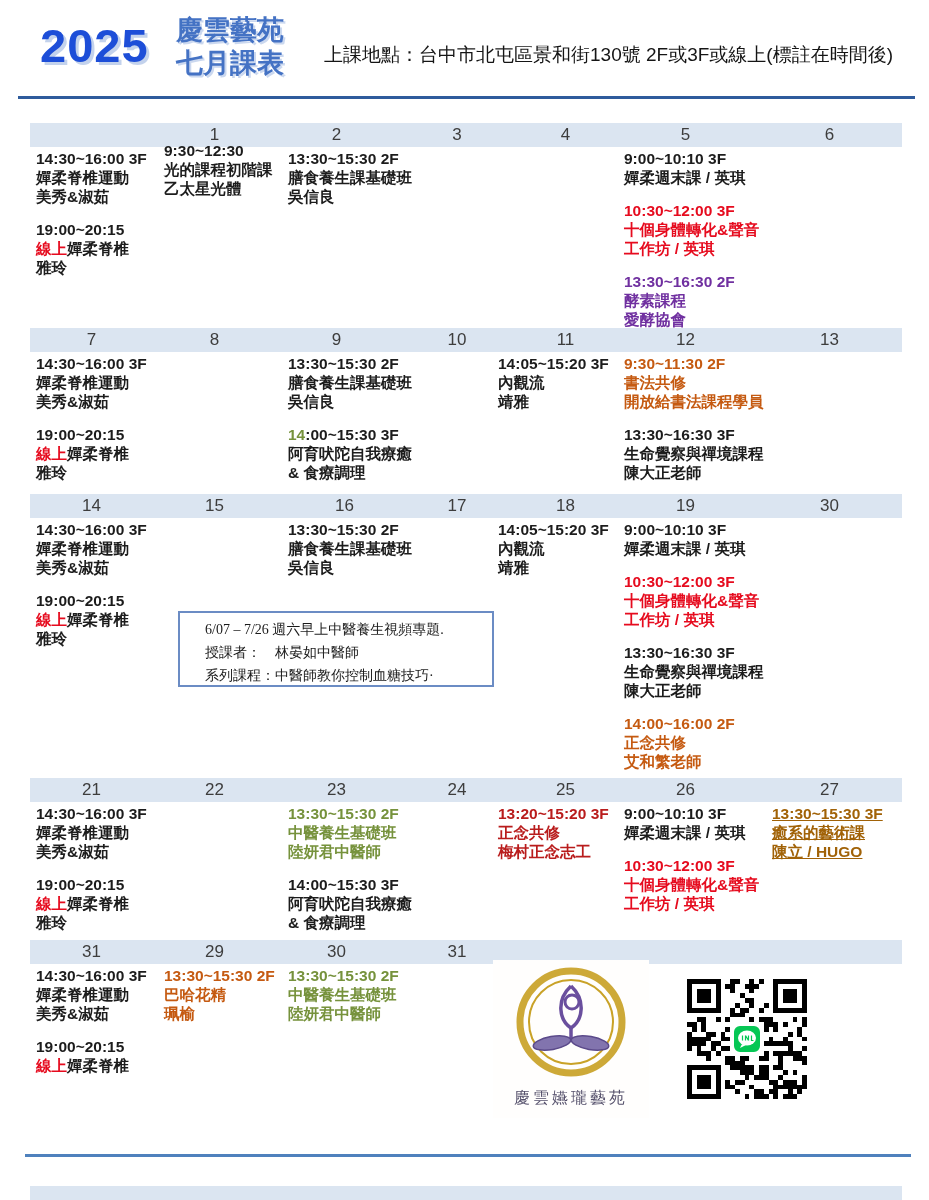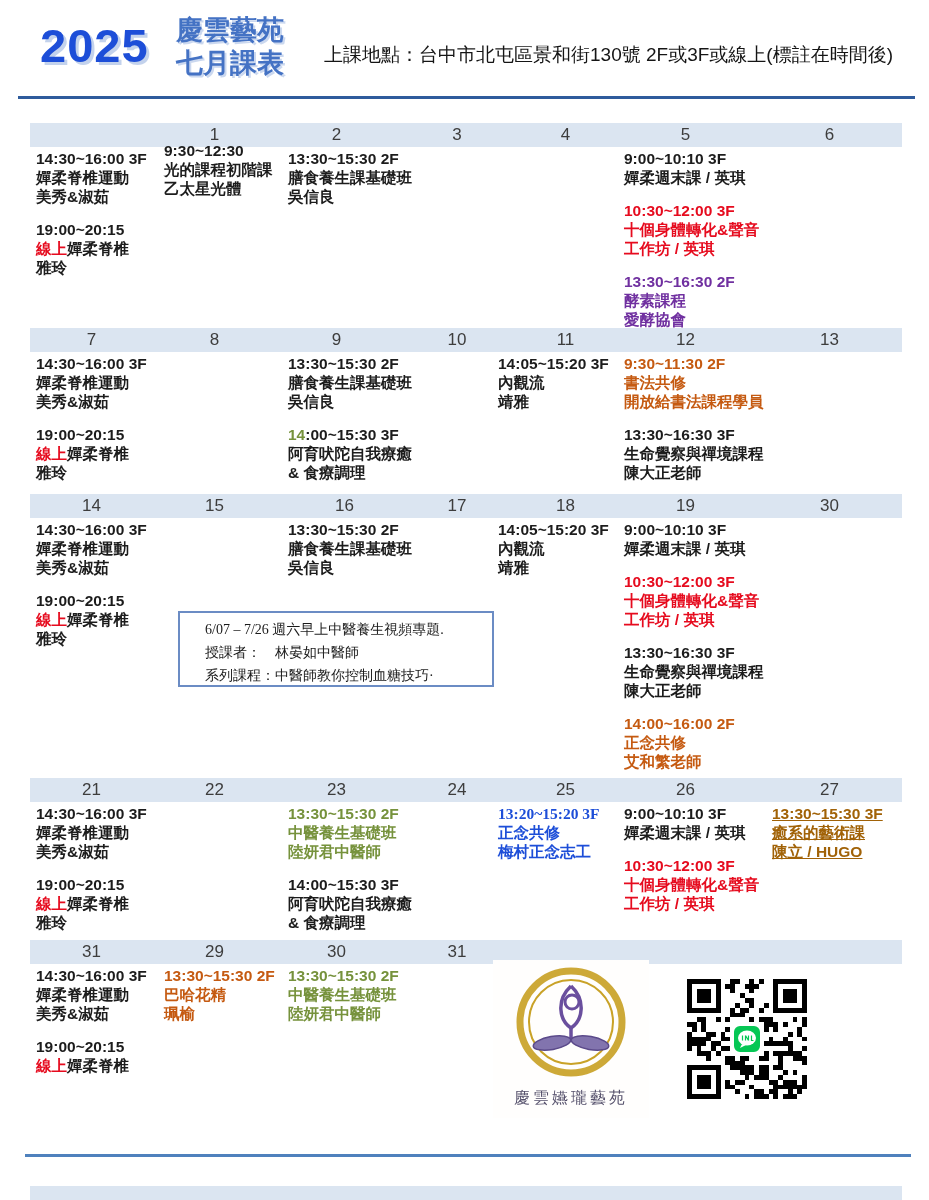--- a/index.html
+++ b/index.html
@@ -246,21 +246,21 @@
           <div><span>中醫養生基礎班</span></div>
           <div><span>陸妍君中醫師</span></div>
         </div>
         <div class="entry" style="color: rgb(28, 28, 28);">
           <div><span>14:00~15:30 3F</span></div>
           <div><span>阿育吠陀自我療癒</span></div>
           <div><span>&amp; 食療調理</span></div>
         </div>
       </div>
       <div class="cell" style="left: 498px; top: 804px;">
-        <div class="entry" style="color: #1d4ed8; font-family: Liberation Serif, serif;">
+        <div class="entry" style="color: #b91c1c;">
           <div><span>13:20~15:20 3F</span></div>
           <div><span>正念共修</span></div>
           <div><span>梅村正念志工</span></div>
         </div>
       </div>
       <div class="cell" style="left: 624px; top: 804px;">
         <div class="entry" style="color: rgb(28, 28, 28);">
           <div><span>9:00~10:10 3F</span></div>
           <div><span>嬋柔週末課 / 英琪</span></div>
         </div>

